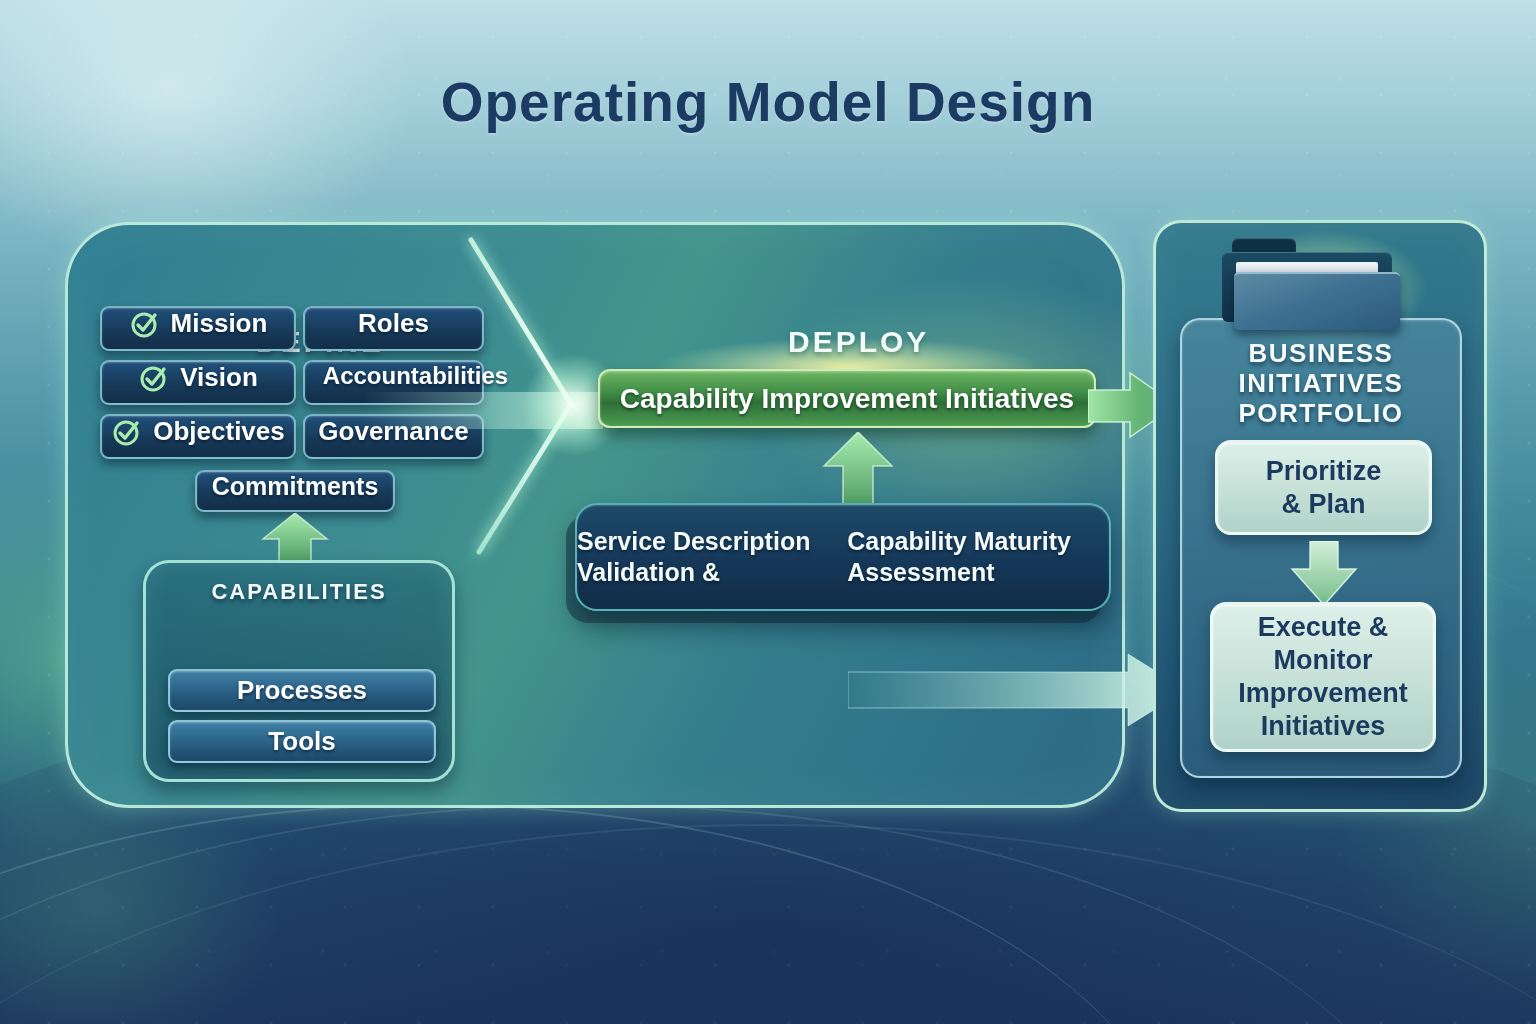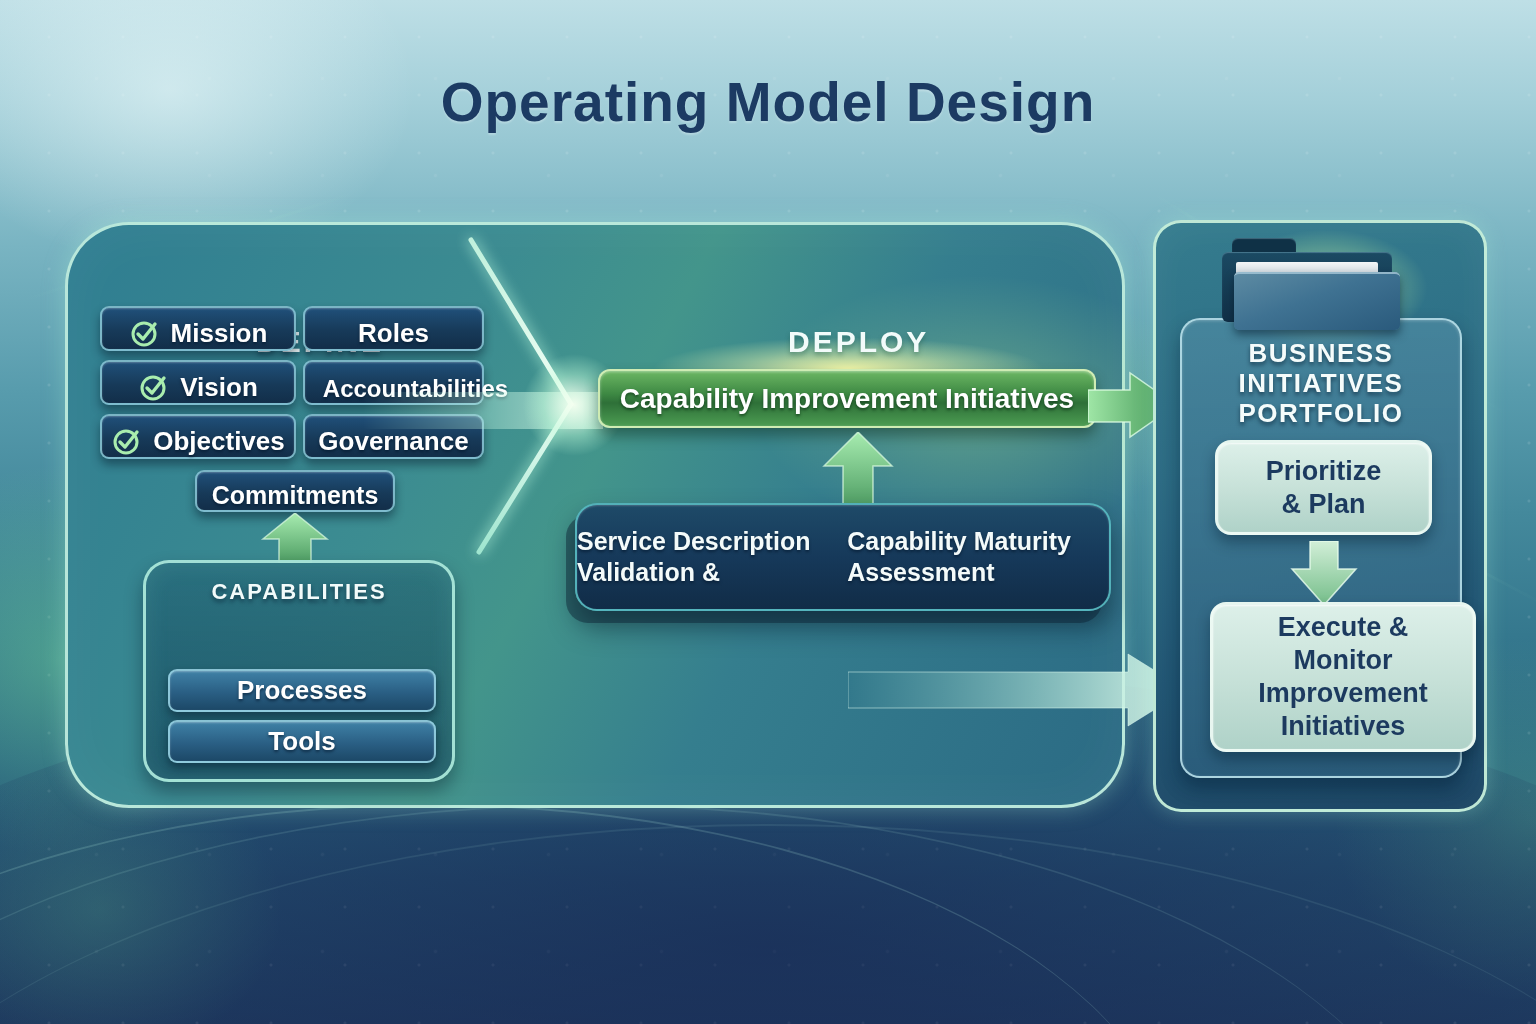--- a/index.html
+++ b/index.html
@@ -53,21 +53,21 @@
   .panel-glow-green{left:600px;top:0px;width:620px;height:360px;background:radial-gradient(closest-side,rgba(170,225,140,0.38),transparent 72%);}
   .panel-glow-yellow{left:520px;top:102px;width:520px;height:84px;background:radial-gradient(closest-side,rgba(252,252,170,0.95),rgba(225,245,170,0.4) 45%,transparent 75%);}
   .section-label{
     position:absolute;text-align:center;color:#f2fbfa;font-weight:bold;font-size:30px;letter-spacing:3px;
     text-shadow:0 3px 5px rgba(10,40,60,0.55);
   }
   .lbl-define{left:188px;top:100px;}
   .lbl-deploy{left:720px;top:100px;text-shadow:0 3px 5px rgba(30,80,60,0.4);}
 
   .navy-box{
-    position:absolute;display:flex;align-items:flex-end;justify-content:center;gap:10px;
+    position:absolute;display:flex;align-items:flex-start;justify-content:center;gap:10px;
     border-radius:9px;border:2px solid rgba(150,215,228,0.8);
     background:linear-gradient(180deg,#20507a 0%,#173a59 55%,#122e49 100%);
     box-shadow:0 6px 10px rgba(4,24,42,0.45), inset 0 1px 2px rgba(255,255,255,0.25);
     color:#fff;font-size:26px;font-weight:bold;text-shadow:0 2px 3px rgba(0,20,40,0.6);
   }
   .check-icon svg{display:block;}
 
   .arrow-svg{position:absolute;pointer-events:none;}
 
   .cap-panel{
@@ -132,21 +132,21 @@
   }
   .mint-box{
     position:absolute;border-radius:16px;
     display:flex;flex-direction:column;align-items:center;justify-content:center;
     border:3px solid rgba(240,252,246,0.85);
     background:linear-gradient(180deg,#ddf0e9 0%,#c5e0d7 55%,#afd2c8 100%);
     box-shadow:0 8px 14px rgba(6,30,50,0.4), inset 0 1px 2px rgba(255,255,255,0.8);
     color:#1c3a5f;font-size:27px;font-weight:bold;line-height:1.22;text-align:center;
   }
   .box-prioritize{left:33px;top:120px;width:217px;height:95px;}
-  .box-execute{left:28px;top:282px;width:266px;height:150px;}
+  .box-execute{left:28px;top:282px;width:226px;height:150px;}
 
   
   .folder{position:absolute;left:66px;top:15px;width:180px;height:92px;}
   .folder .tab{position:absolute;left:10px;top:0;width:64px;height:24px;border-radius:6px 6px 0 0;background:#0f3146;box-shadow:inset 0 1px 1px rgba(140,190,210,0.4);}
   .folder .back{position:absolute;left:0;top:14px;width:170px;height:70px;border-radius:6px;background:linear-gradient(180deg,#1b4a63,#102f46);box-shadow:inset 0 1px 1px rgba(140,190,210,0.4);}
   .folder .paper{position:absolute;left:14px;top:24px;width:142px;height:12px;border-radius:2px;background:linear-gradient(180deg,#f4f7f8,#cfd9de);}
   .folder .front{position:absolute;left:12px;top:34px;width:166px;height:58px;border-radius:5px;
     background:linear-gradient(160deg,#5d8ba3 0%,#3f7292 45%,#2a5a7c 100%);
     border-top:2px solid rgba(190,220,232,0.7);box-shadow:0 5px 9px rgba(4,24,42,0.5);}
 </style>

